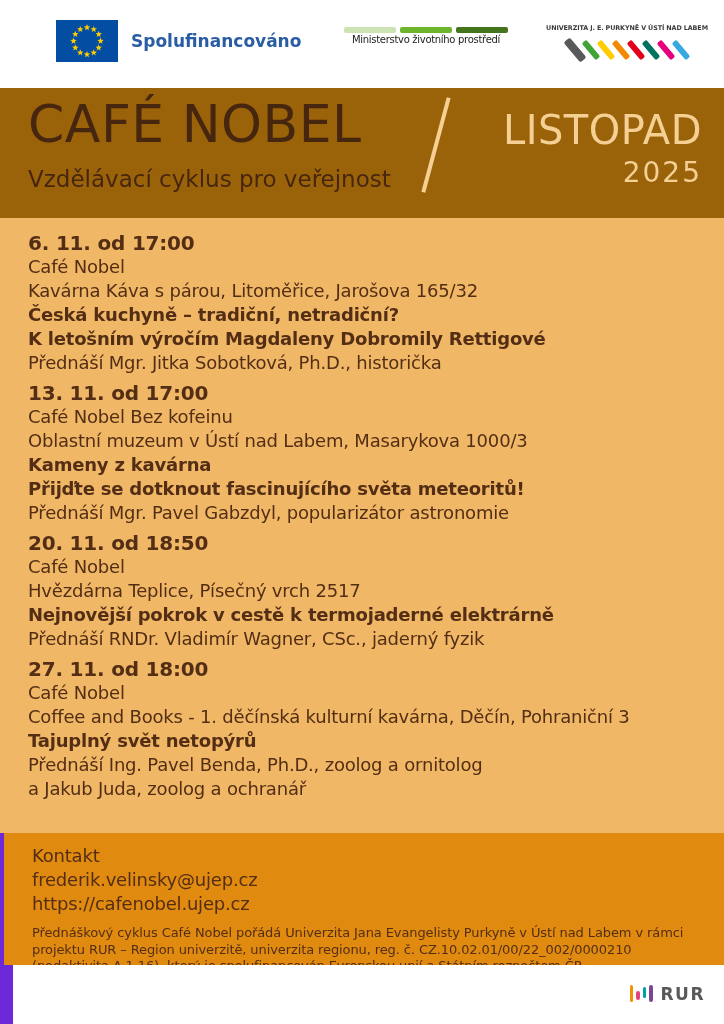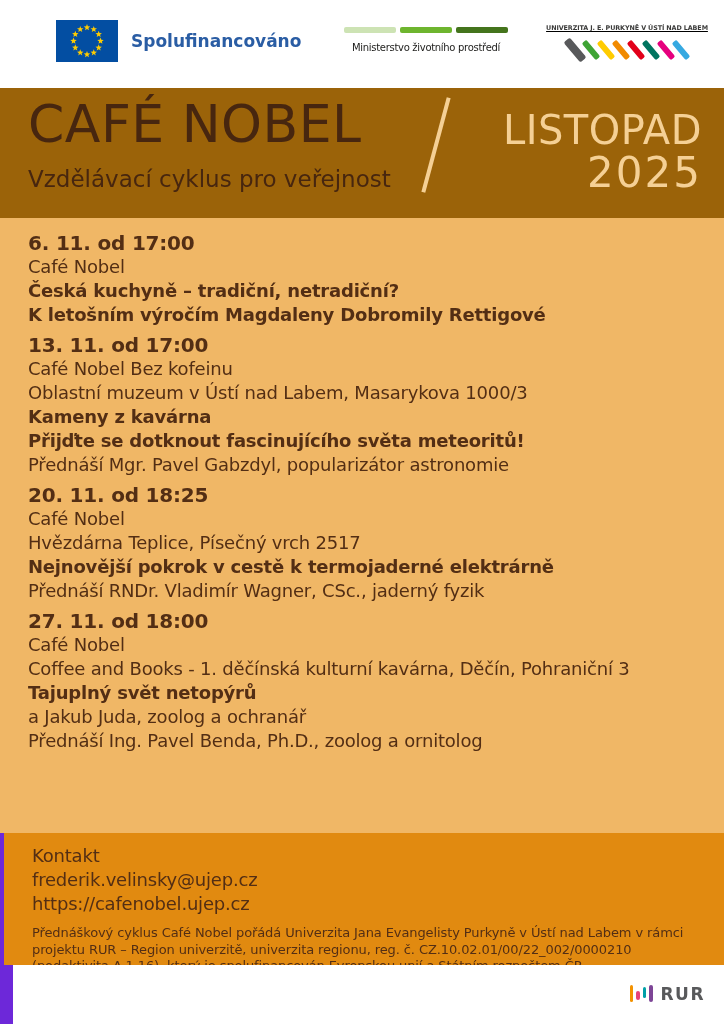--- a/index.html
+++ b/index.html
@@ -13,33 +13,33 @@
   body{font-family:"DejaVu Sans","Liberation Sans",sans-serif;}
   .poster{position:relative;width:724px;height:1024px;background:#6d28d9;overflow:hidden;}
 
   
   .header{position:absolute;top:0;left:0;width:724px;height:88px;background:#fff;}
   .eu-logo{position:absolute;left:56px;top:20px;display:flex;align-items:center;gap:13px;}
   .eu-text{color:var(--eu-text);font-size:17px;font-weight:bold;line-height:1.3;}
   .ministry-logo{position:absolute;left:344px;top:27px;width:164px;}
   .ministry-bars{display:flex;gap:4px;height:6px;}
   .ministry-bars span{flex:1;border-radius:2px;}
-  .ministry-label{margin-top:9px;color:var(--ministry-text);font-size:10px;letter-spacing:-0.3px;text-align:center;white-space:nowrap;}
-  .uni-logo{position:absolute;right:14px;top:24px;width:166px;text-decoration:underline;}
+  .ministry-label{margin-top:1px;color:var(--ministry-text);font-size:10px;letter-spacing:-0.3px;text-align:center;white-space:nowrap;}
+  .uni-logo{position:absolute;right:14px;top:24px;width:166px;}
   .uni-label{color:var(--uni-text);font-size:6.4px;font-weight:bold;letter-spacing:-0.1px;text-align:center;white-space:nowrap;}
   .uni-stripes{margin-top:5px;display:flex;justify-content:center;align-items:center;gap:9px;height:26px;}
   .uni-stripes span{display:block;width:6px;height:22px;border-radius:2px;transform:rotate(-40deg);}
   .uni-stripes span:first-child{width:8px;height:26px;}
 
   
   .banner{position:absolute;top:88px;left:0;width:724px;height:130px;background:var(--banner-bg);}
   .banner-title{position:absolute;left:28px;top:10px;font-size:52px;line-height:52px;color:var(--title-brown);letter-spacing:0.5px;}
   .banner-slash{position:absolute;left:434px;top:8px;width:4px;height:98px;background:var(--cream);transform:rotate(15deg);}
   .banner-month{position:absolute;right:22px;top:22px;font-size:40px;line-height:40px;color:var(--cream);letter-spacing:0.5px;}
-  .banner-year{position:absolute;right:22px;top:64px;font-size:42px;line-height:42px;color:var(--cream);letter-spacing:2px;}
+  .banner-year{position:absolute;right:22px;top:64px;font-size:28px;line-height:42px;color:var(--cream);letter-spacing:2px;}
   .banner-subtitle{position:absolute;left:28px;top:78px;font-size:23px;color:var(--title-brown);}
 
   
   .body{position:absolute;top:218px;left:0;width:724px;height:615px;background:var(--body-bg);padding:13px 12px 0 28px;}
   .event{margin-bottom:6px;}
   .event .line{font-size:18px;line-height:24px;color:var(--dark-brown);letter-spacing:-0.2px;white-space:nowrap;}
   .event .ev-date{font-size:20px;font-weight:bold;}
   .event .ev-title{font-weight:bold;}
 
   
@@ -112,45 +112,47 @@
     <div class="banner-slash"></div>
     <div class="banner-month">LISTOPAD</div>
     <div class="banner-year">2025</div>
     <div class="banner-subtitle">Vzdělávací cyklus pro veřejnost</div>
   </section>
 
   <section class="body">
       <div class="event">
         <div class="line ev-date">6. 11. od 17:00</div>
         <div class="line ev-series">Café Nobel</div>
+        <div class="line ev-venue">Kavárna Káva s párou, Litoměřice, Jarošova 165/32</div>
         <div class="line ev-title">Česká kuchyně – tradiční, netradiční?</div>
         <div class="line ev-title">K letošním výročím Magdaleny Dobromily Rettigové</div>
+        <div class="line ev-speaker">Přednáší Mgr. Jitka Sobotková, Ph.D., historička</div>
       </div>
       <div class="event">
         <div class="line ev-date">13. 11. od 17:00</div>
         <div class="line ev-series">Café Nobel Bez kofeinu</div>
         <div class="line ev-venue">Oblastní muzeum v Ústí nad Labem, Masarykova 1000/3</div>
         <div class="line ev-title">Kameny z kavárna</div>
         <div class="line ev-title">Přijďte se dotknout fascinujícího světa meteoritů!</div>
         <div class="line ev-speaker">Přednáší Mgr. Pavel Gabzdyl, popularizátor astronomie</div>
       </div>
       <div class="event">
-        <div class="line ev-date">20. 11. od 18:25</div>
+        <div class="line ev-date">20. 11. od 18:50</div>
         <div class="line ev-series">Café Nobel</div>
         <div class="line ev-venue">Hvězdárna Teplice, Písečný vrch 2517</div>
         <div class="line ev-title">Nejnovější pokrok v cestě k termojaderné elektrárně</div>
         <div class="line ev-speaker">Přednáší RNDr. Vladimír Wagner, CSc., jaderný fyzik</div>
       </div>
       <div class="event">
         <div class="line ev-date">27. 11. od 18:00</div>
         <div class="line ev-series">Café Nobel</div>
         <div class="line ev-venue">Coffee and Books - 1. děčínská kulturní kavárna, Děčín, Pohraniční 3</div>
         <div class="line ev-title">Tajuplný svět netopýrů</div>
+        <div class="line ev-speaker">Přednáší Ing. Pavel Benda, Ph.D., zoolog a ornitolog</div>
         <div class="line ev-speaker">a Jakub Juda, zoolog a ochranář</div>
-        <div class="line ev-speaker">Přednáší Ing. Pavel Benda, Ph.D., zoolog a ornitolog</div>
       </div>
     </section>
 
   <footer class="footer">
     <div class="contact-line">Kontakt</div>
     <div class="contact-line">frederik.velinsky@ujep.cz</div>
     <div class="contact-line">https://cafenobel.ujep.cz</div>
     <p class="fine-print">Přednáškový cyklus Café Nobel pořádá Univerzita Jana Evangelisty Purkyně v Ústí nad Labem v rámci projektu RUR – Region univerzitě, univerzita regionu, reg. č. CZ.10.02.01/00/22_002/0000210 (podaktivita A.1.16), který je spolufinancován Evropskou unií a Státním rozpočtem ČR.</p>
   </footer>
 

